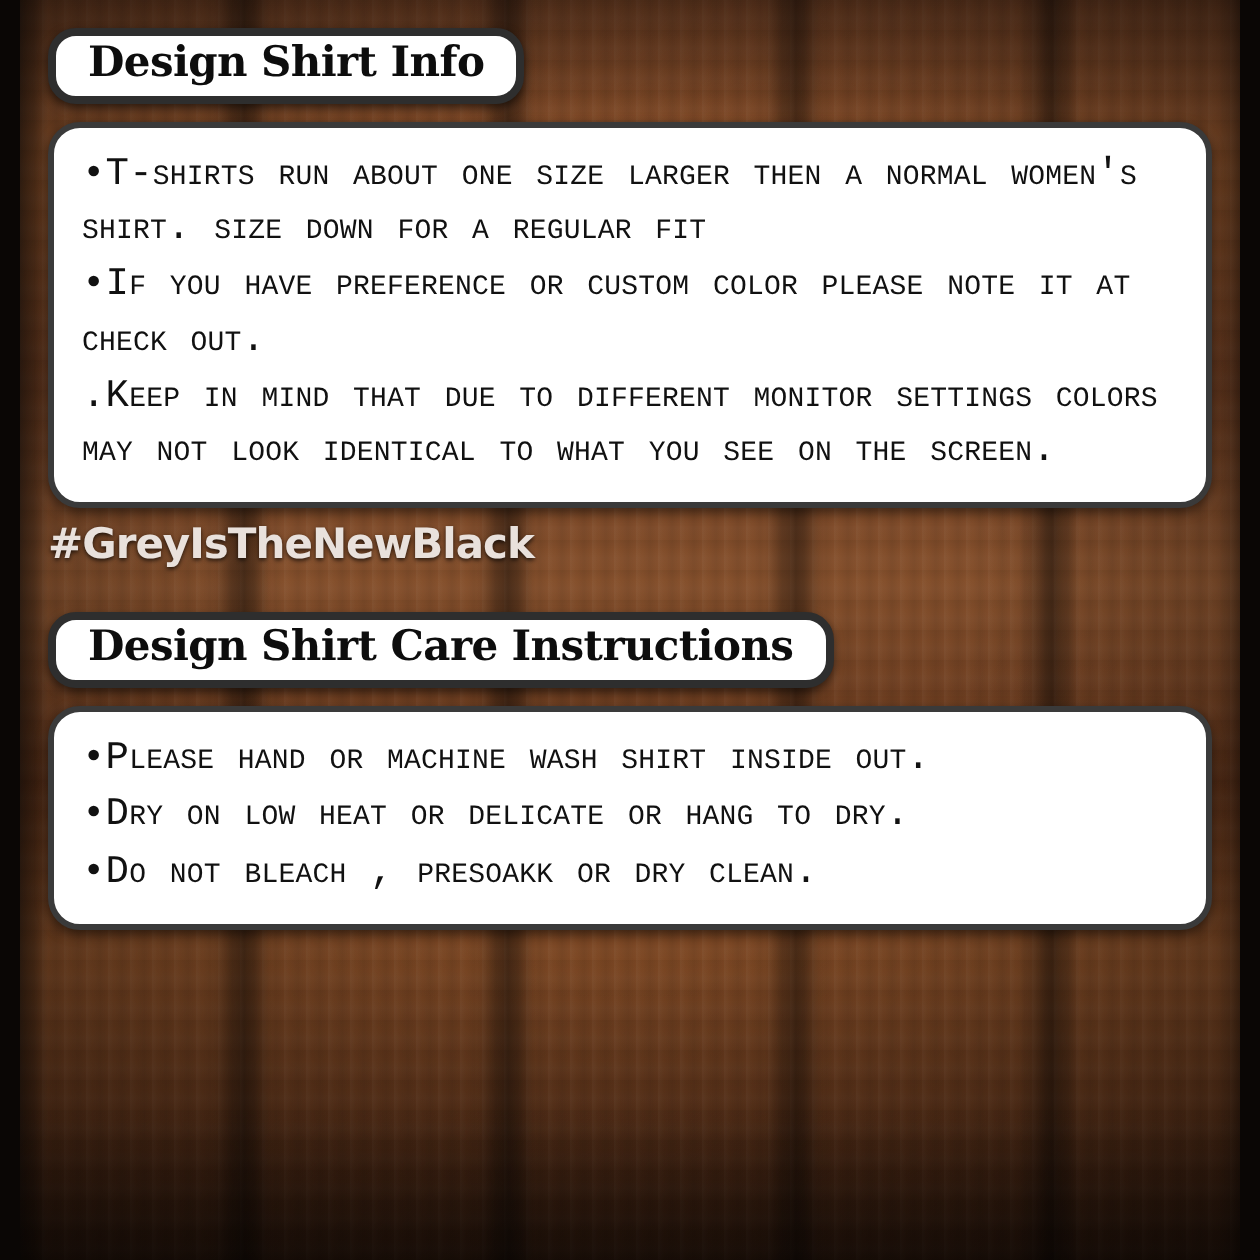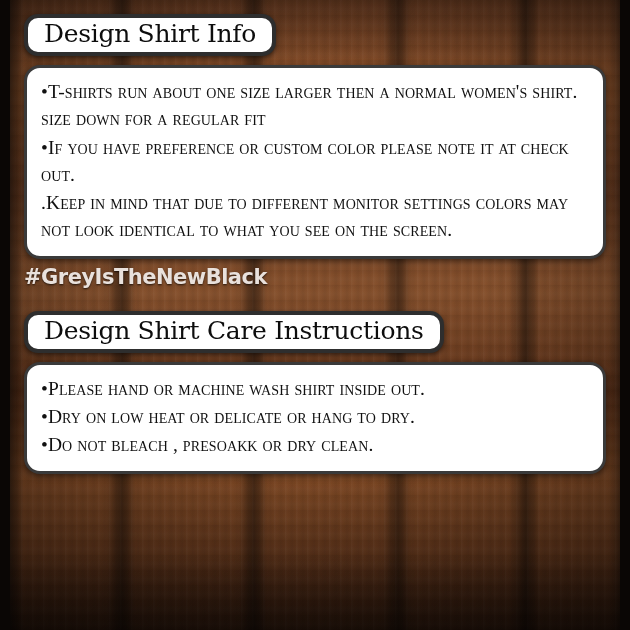--- a/index.html
+++ b/index.html
@@ -80,22 +80,22 @@
   .title-plaque {
     background: #ffffff;
     border: 4px solid #2e2e2e;
     border-radius: 14px;
     display: inline-block;
     padding: 2px 16px 5px 16px;
     box-shadow: 0 2px 5px rgba(0,0,0,0.55);
   }
   .title-plaque .title-text {
     font-family: "DejaVu Serif", "Liberation Serif", serif;
-    font-weight: normal;
-    font-size: 25px;
+    font-weight: bold;
+    font-size: 21px;
     line-height: 1.08;
     color: #0d0d0d;
     letter-spacing: -0.3px;
     white-space: nowrap;
   }
   .title-row {
     display: flex;
   }
   .title-row.second {
     margin-top: 22px;
@@ -105,21 +105,21 @@
   .panel {
     margin-top: 9px;
     background: #ffffff;
     border: 3px solid #3a3a3a;
     border-radius: 16px;
     padding: 10px 14px 12px 14px;
     box-shadow: 0 2px 6px rgba(0,0,0,0.5);
   }
   .panel p {
     margin: 0;
-    font-family: Liberation Serif, serif;
+    font-family: Liberation Mono, monospace;
     font-size: 19.5px;
     line-height: 1.40;
     color: #111;
     font-variant: small-caps;
     letter-spacing: 0.1px;
     text-transform: lowercase;
   }
   .panel p::first-letter {
     text-transform: none;
   }

